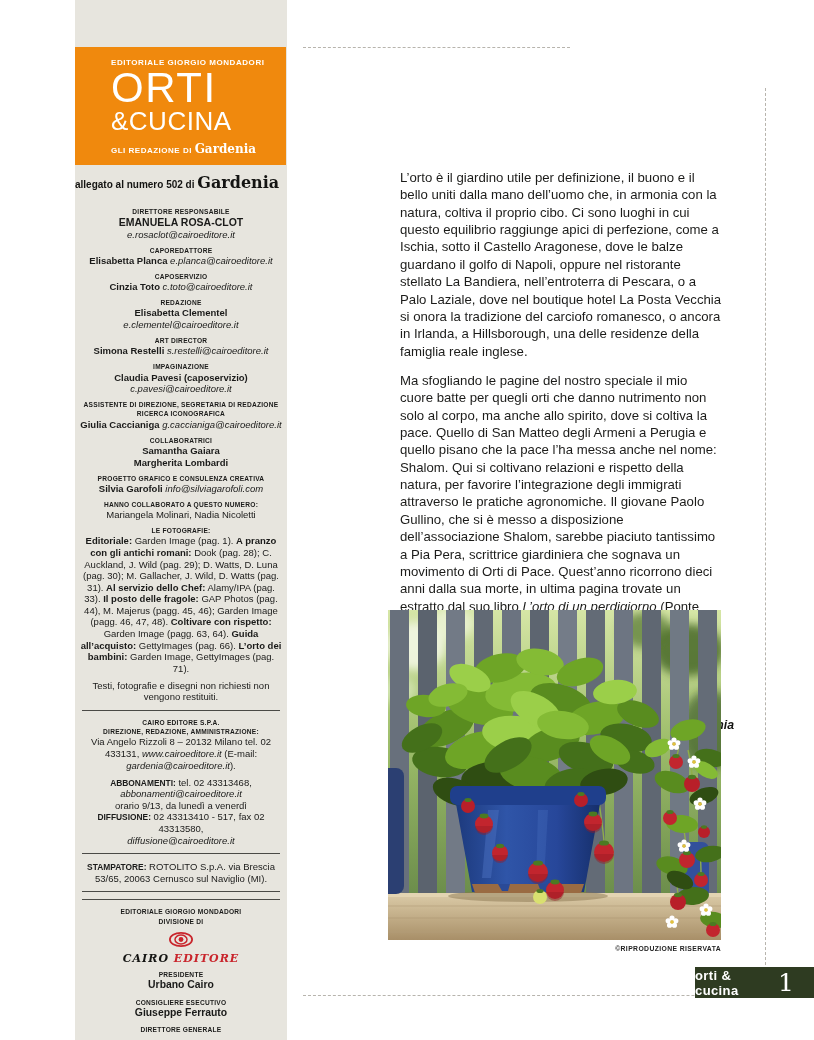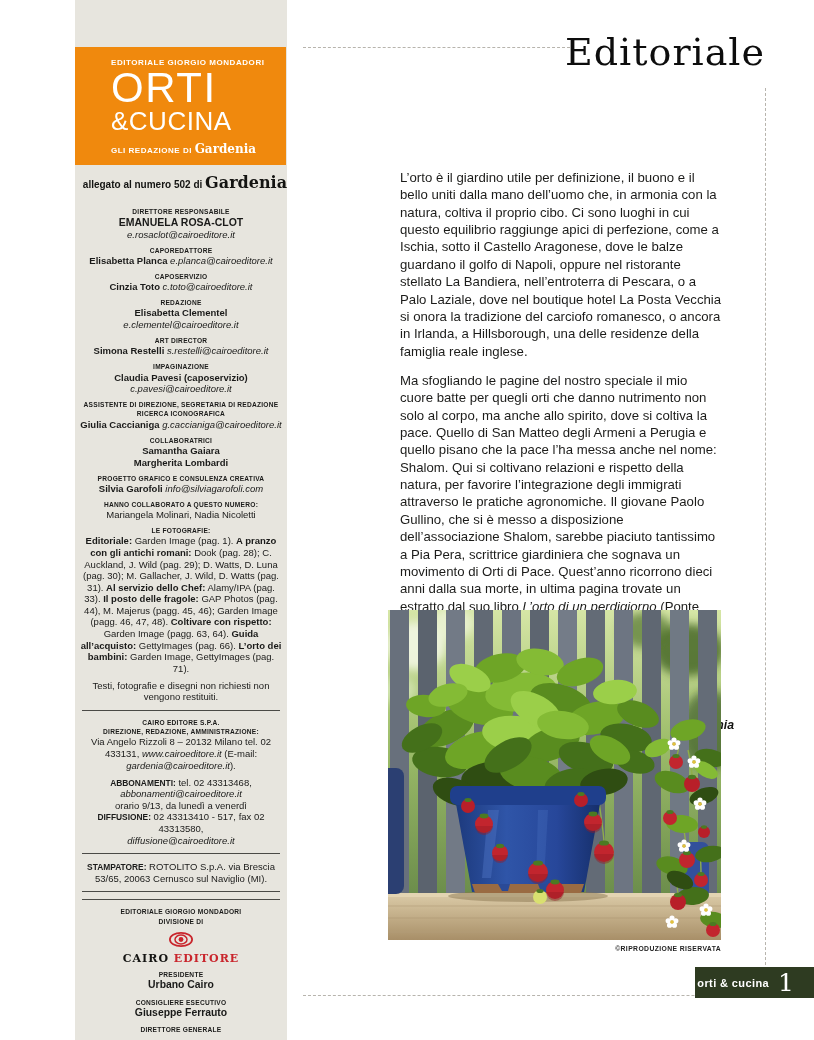--- a/index.html
+++ b/index.html
@@ -8,34 +8,34 @@
 
   
   .left-col{position:absolute;left:75px;top:0;width:212px;height:1040px;background:#e7e5de;overflow:hidden;}
   .logo-box{margin-top:47px;width:211px;height:118px;background:#f0890d;color:#fff;
             padding:11px 0 0 36px;box-sizing:border-box;}
   .logo-kicker{font-size:8px;font-weight:bold;letter-spacing:.55px;}
   .logo-orti{font-size:42px;line-height:.98;letter-spacing:1.5px;}
   .logo-cucina{font-size:26px;line-height:1.02;letter-spacing:.5px;}
   .logo-speciali{margin-top:7px;font-size:8px;font-weight:bold;letter-spacing:.5px;}
   .logo-speciali .brand{font-family:"DejaVu Serif",serif;font-size:12px;letter-spacing:0;}
-  .allegato{text-align:right;margin-top:8px;font-size:10px;font-weight:bold;color:#141412;}
+  .allegato{text-align:left;margin-top:8px;font-size:10px;font-weight:bold;color:#141412;}
   .allegato .brand{font-family:"DejaVu Serif",serif;font-size:16px;}
 
   .colophon{padding:9px 5px 0;text-align:center;color:#1a1a19;}
   .cblock{margin:5.5px 0;}
   .chead{font-size:6.6px;font-weight:bold;letter-spacing:.25px;line-height:1.4;}
   .cline{font-size:9.5px;line-height:1.22;}
   .s-b{font-weight:bold;}
   .s-bcaps{font-weight:bold;font-size:10.5px;}
   .s-i{font-style:italic;}
   .s-scb{font-weight:bold;font-size:8.4px;}
   .s-bl{font-weight:bold;font-size:10.4px;}
   .rule{border-top:1px solid #4a4a46;margin:7px 2px;}
-  .clogo{margin:6px 0 4px;}
+  .clogo{margin:6px 0 4px;font-style:italic;}
   .clogo .words{font-family:"DejaVu Serif",serif;font-weight:bold;letter-spacing:1px;margin-top:1px;}
   .clogo.small .words{font-size:11px;}
   .clogo .w1{color:#141412;}
   .clogo .w2{color:#c9252c;}
 
   
   .dash-top{position:absolute;left:303px;top:47px;width:267px;border-top:1px dashed #b7b4ad;}
   .dash-vert{position:absolute;left:765px;top:88px;height:907px;border-left:1px dashed #b7b4ad;}
   .dash-bottom{position:absolute;left:303px;top:995px;width:511px;border-top:1px dashed #b7b4ad;}
 
@@ -47,21 +47,21 @@
   .sig{margin-top:15px;text-align:right;font-size:12.3px;font-weight:bold;color:#141412;}
   .sig .role{font-style:italic;}
 
   .photo-wrap{position:absolute;left:388px;top:610px;width:333px;height:330px;margin:0;}
   .credit{position:absolute;left:388px;top:945px;width:333px;text-align:right;
           font-size:6.8px;font-weight:bold;letter-spacing:.4px;color:#222;}
 
   .folio{position:absolute;left:695px;top:967px;width:119px;height:31px;background:#2e3b21;
          color:#fff;display:flex;align-items:center;justify-content:flex-end;gap:9px;
          padding-right:20px;box-sizing:border-box;z-index:5;}
-  .folio .brand{font-size:11px;font-weight:bold;letter-spacing:.4px;text-align:center;}
+  .folio .brand{font-size:13px;font-weight:bold;letter-spacing:.4px;}
   .folio .num{font-family:"DejaVu Serif",serif;font-size:25px;font-weight:normal;line-height:1;}
 </style>
 </head>
 <body>
 
 <div class="page">
 
   <aside class="left-col">
     <div class="logo-box">
       <div class="logo-kicker">EDITORIALE GIORGIO MONDADORI</div>
@@ -160,21 +160,20 @@
         <div class="cblock">
           <div class="chead">DIRETTORE GENERALE</div>
         </div>
       </div>
   </aside>
 
   <div class="dash-top"></div>
   <div class="dash-vert"></div>
   <div class="dash-bottom"></div>
 
-  <h1 class="ed-title">Editoriale</h1>
 
   <div class="ed-body">
     <div class="ed-text">
         <p><span>L’orto è il giardino utile per definizione, il buono e il bello uniti dalla mano dell’uomo che, in armonia con la natura, coltiva il proprio cibo. Ci sono luoghi in cui questo equilibrio raggiunge apici di perfezione, come a Ischia, sotto il Castello Aragonese, dove le balze guardano il golfo di Napoli, oppure nel ristorante stellato La Bandiera, nell’entroterra di Pescara, o a Palo Laziale, dove nel boutique hotel La Posta Vecchia si onora la tradizione del carciofo romanesco, o ancora in Irlanda, a Hillsborough, una delle residenze della famiglia reale inglese.</span></p>
         <p><span>Ma sfogliando le pagine del nostro speciale il mio cuore batte per quegli orti che danno nutrimento non solo al corpo, ma anche allo spirito, dove si coltiva la pace. Quello di San Matteo degli Armeni a Perugia e quello pisano che la pace l’ha messa anche nel nome: Shalom. Qui si coltivano relazioni e rispetto della natura, per favorire l’integrazione degli immigrati attraverso le pratiche agronomiche. Il giovane Paolo Gullino, che si è messo a disposizione dell’associazione Shalom, sarebbe piaciuto tantissimo a Pia Pera, scrittrice giardiniera che sognava un movimento di Orti di Pace. Quest’anno ricorrono dieci anni dalla sua morte, in ultima pagina trovate un estratto dal suo libro </span><span class="s-i">L’orto di un perdigiorno</span><span> (Ponte alle Grazie). Secondo lo scrittore Emanuele Trevi, l’orto di Pia è “un pozzo dei desideri”. Un desiderio a portata di tutti, anche di chi non ha un giardino: basta un vaso per esaudire il desiderio di spiccare dalla pianta una profumata fragola matura.</span></p>
       </div>
     <div class="sig"><span class="name">Emanuela Rosa-Clot</span><span class="role"> direttrice di Gardenia</span></div>
   </div>
 
   <figure class="photo-wrap">

